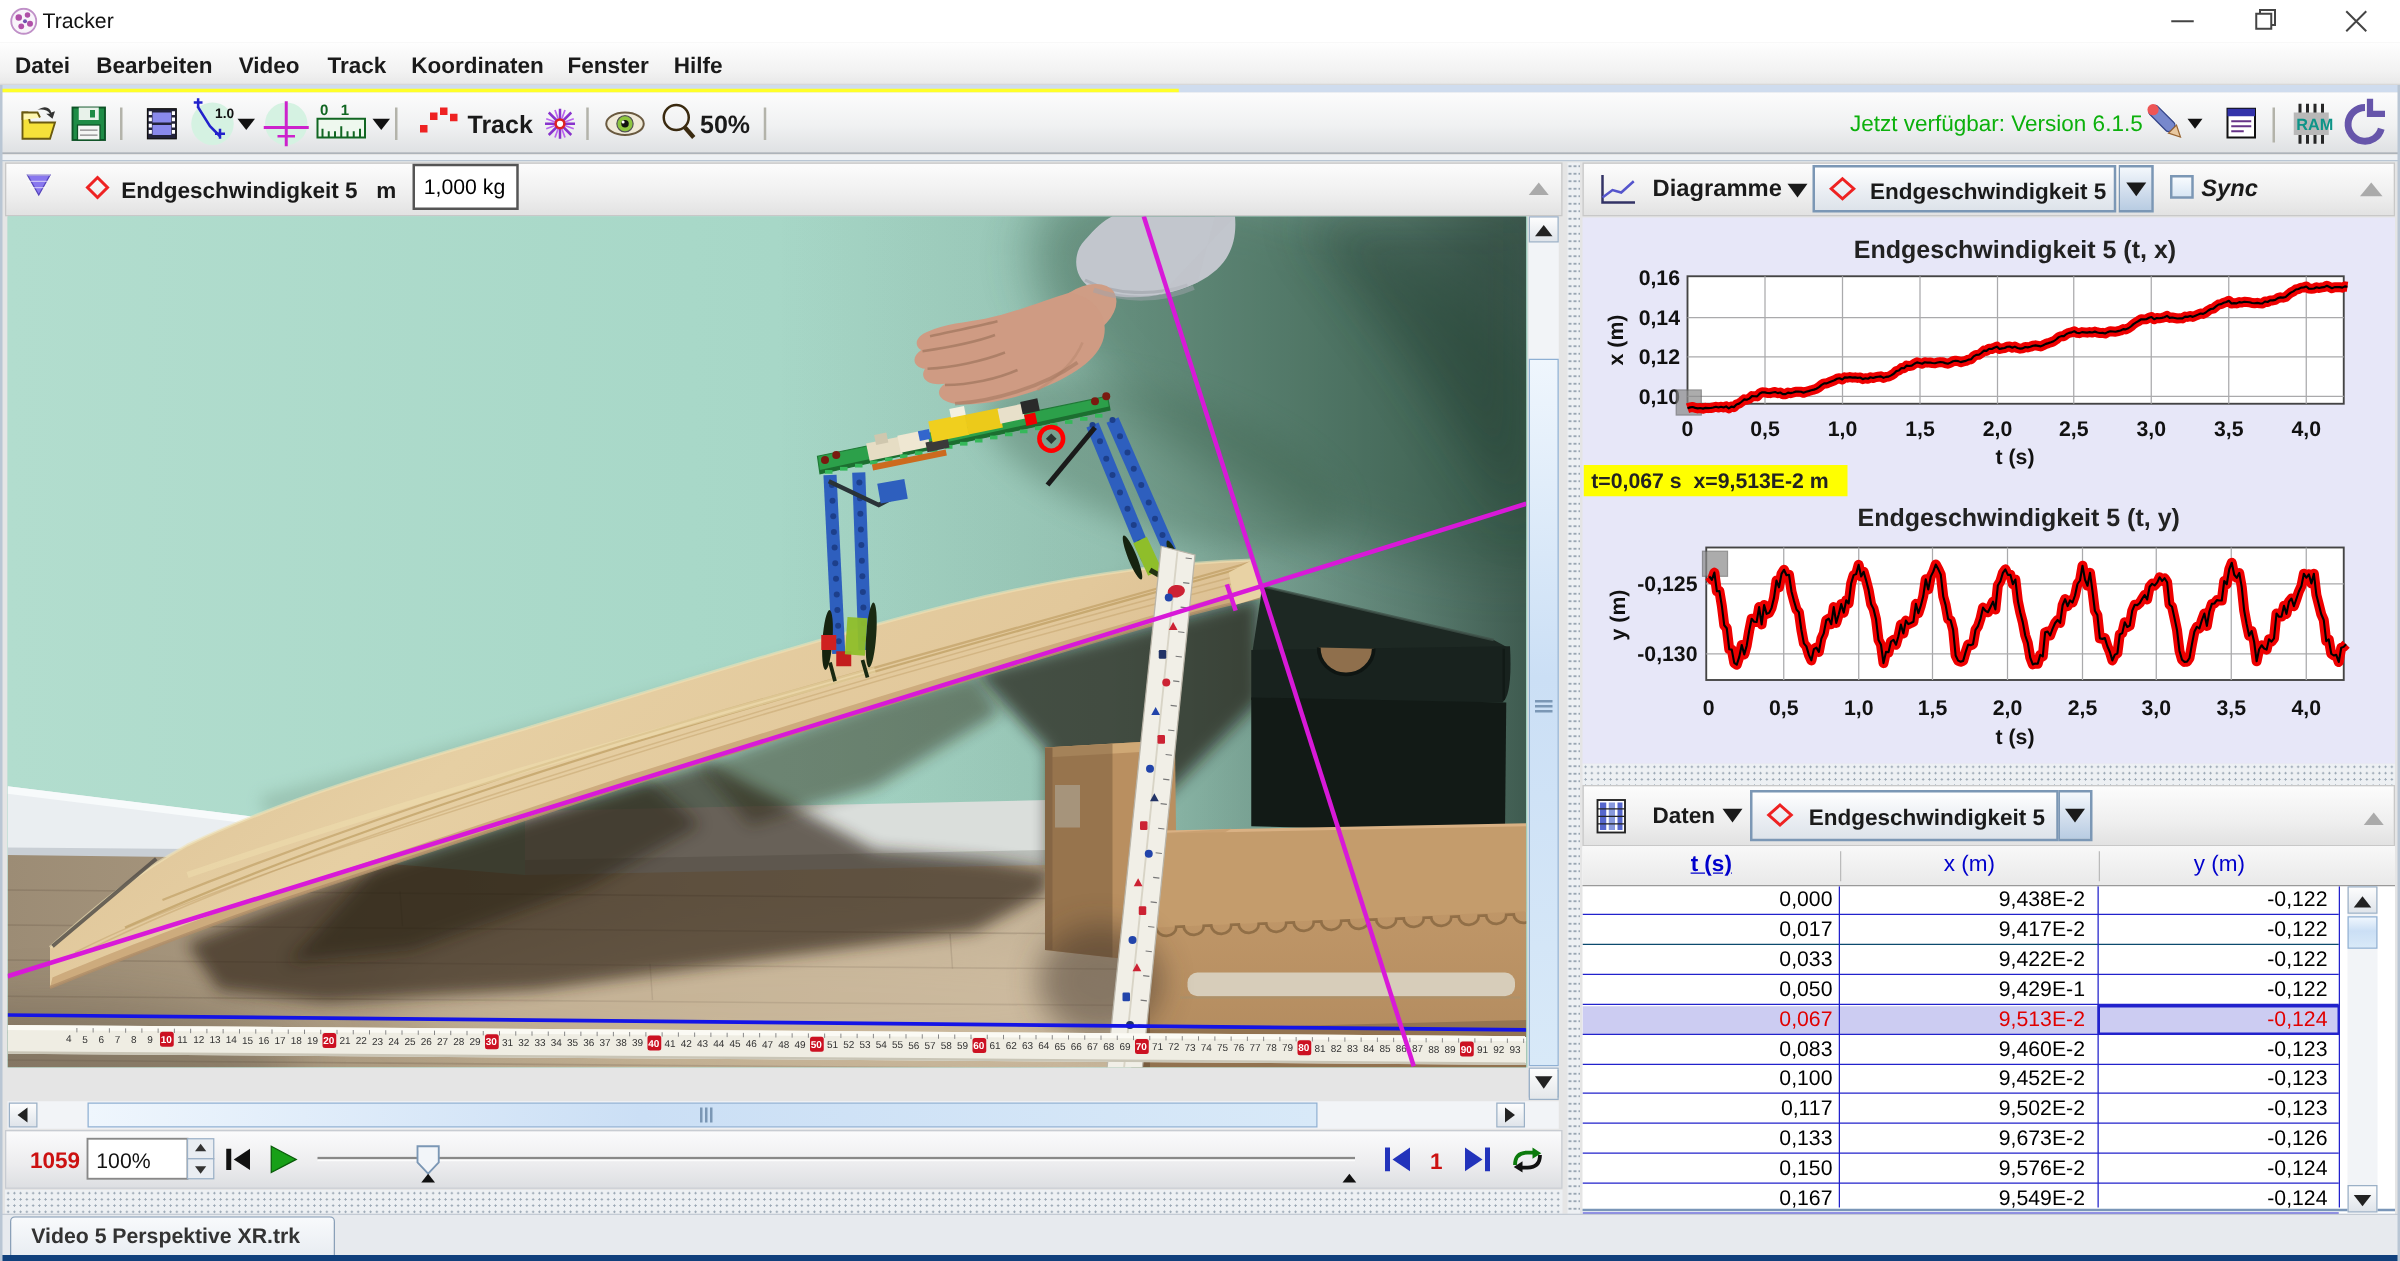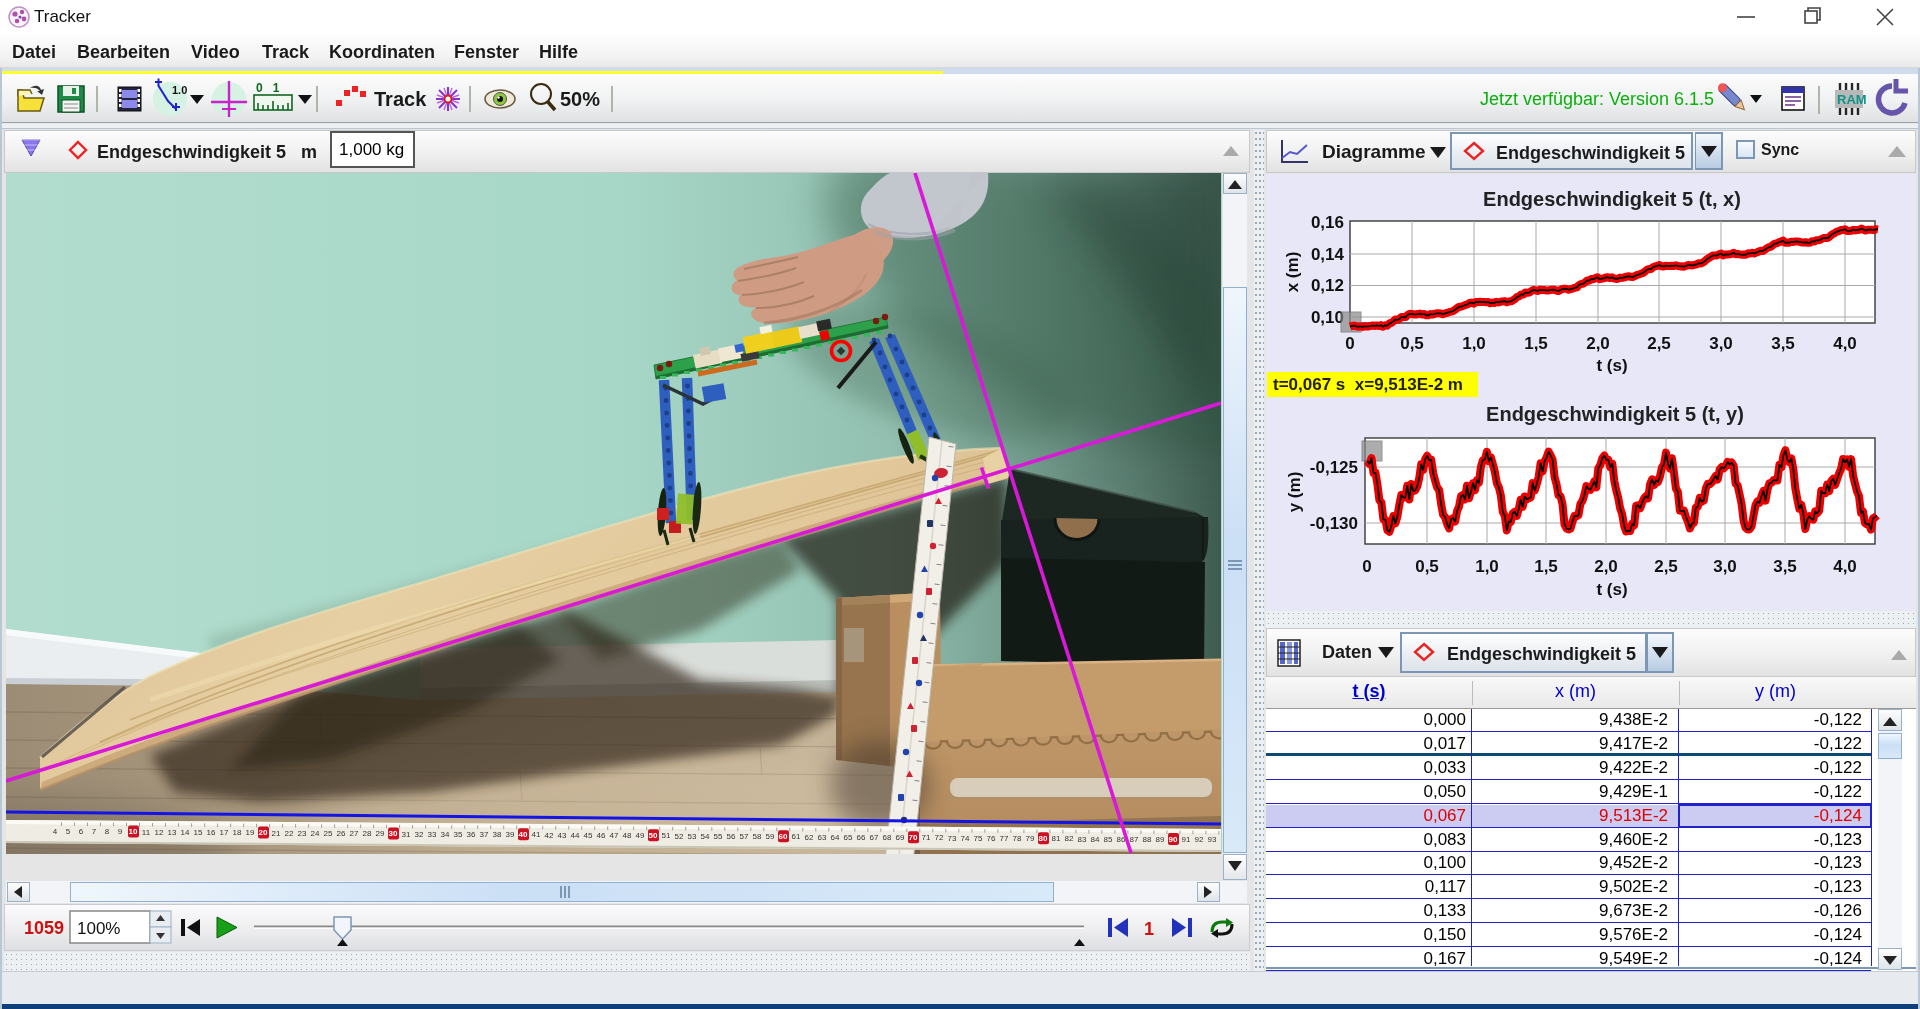--- a/index.html
+++ b/index.html
@@ -746,21 +746,21 @@
   <div class="abs btext" style="left:1322px;top:141px;font-size:19px;">Diagramme</div>
   <div class="abs darr" style="left:1430px;top:147px;"></div>
   <div class="abs combo" style="left:1450px;top:132px;width:243px;height:38px;"></div>
   <svg class="abs" style="left:1462px;top:141px" width="24" height="20" viewBox="0 0 24 20">
     <path d="M 12 2 L 21 10 L 12 18 L 3 10 Z" fill="none" stroke="#ee2222" stroke-width="2.4"></path>
   </svg>
   <div class="abs btext" style="left:1496px;top:143px;">Endgeschwindigkeit 5</div>
   <div class="abs comboarrow" style="left:1695px;top:132px;width:28px;height:38px;"></div>
   <div class="abs darr" style="left:1701px;top:146px;"></div>
   <div class="abs" style="left:1736px;top:140px;width:19px;height:19px;border:2px solid #7b97b5;background:linear-gradient(#f8fbfe,#d8e6f4);"></div>
-  <div class="abs btext" style="left:1761px;top:141px;font-size:16px;">Sync</div>
+  <div class="abs btext" style="left:1761px;top:141px;font-size:19px;font-style:italic;">Sync</div>
   <div class="abs" style="left:1888px;top:146px;width:0;height:0;border-left:9px solid transparent;border-right:9px solid transparent;border-bottom:11px solid #aaa;"></div>
 
   <div id="plots" class="abs"></div>
   <svg id="plotsvg" class="abs" style="left:1266px;top:174px" width="650" height="437" viewBox="1266 174 650 437">
 <rect x="1350" y="221" width="525" height="102" fill="#ffffff" stroke="#444" stroke-width="1.5"></rect>
 <path d="M 1412 221 V 323 M 1474 221 V 323 M 1536 221 V 323 M 1598 221 V 323 M 1659 221 V 323 M 1721 221 V 323 M 1783 221 V 323 M 1845 221 V 323 M 1350 254 H 1875 M 1350 285.5 H 1875 M 1350 317 H 1875" stroke="#aaaaac" stroke-width="1" fill="none"></path>
 <text x="1344" y="228" font-size="17" font-weight="bold" fill="#111" text-anchor="end">0,16</text>
 <text x="1344" y="260" font-size="17" font-weight="bold" fill="#111" text-anchor="end">0,14</text>
 <text x="1344" y="291" font-size="17" font-weight="bold" fill="#111" text-anchor="end">0,12</text>
 <text x="1344" y="323" font-size="17" font-weight="bold" fill="#111" text-anchor="end">0,10</text>
@@ -838,21 +838,21 @@
   <div class="th" style="left:1472px;top:681px;width:207px;">x (m)</div>
   <div class="th" style="left:1679px;top:681px;width:193px;">y (m)</div>
   <div class="abs" style="left:1472px;top:681px;width:1px;height:24px;background:#bbb;"></div>
   <div class="abs" style="left:1679px;top:681px;width:1px;height:24px;background:#bbb;"></div>
   <div id="tbody" class="abs" style="left:1266px;top:709px;width:612px;height:268px;overflow:hidden;">
 <div class="trow" style="top:0.0px;border-bottom:1px solid #2222cc;">
         <span class="tcell" style="left:0;width:200px;">0,000</span>
         <span class="tcell" style="left:206px;width:196px;">9,438E-2</span>
         <span class="tcell" style="left:413px;width:183px;">-0,122</span>
       </div>
-<div class="trow" style="top:23.9px;border-bottom:3px solid #0c4a6e;">
+<div class="trow" style="top:23.9px;border-bottom:1px solid #0c4a6e;">
         <span class="tcell" style="left:0;width:200px;">0,017</span>
         <span class="tcell" style="left:206px;width:196px;">9,417E-2</span>
         <span class="tcell" style="left:413px;width:183px;">-0,122</span>
       </div>
 <div class="trow" style="top:47.8px;border-bottom:1px solid #2222cc;">
         <span class="tcell" style="left:0;width:200px;">0,033</span>
         <span class="tcell" style="left:206px;width:196px;">9,422E-2</span>
         <span class="tcell" style="left:413px;width:183px;">-0,122</span>
       </div>
 <div class="trow" style="top:71.7px;border-bottom:1px solid #2222cc;">
@@ -904,17 +904,18 @@
   <div class="abs" style="left:1266px;top:967px;width:650px;height:2px;background:#7a96b8;"></div>
 
   <div class="abs sbtrack" style="left:1878px;top:709px;width:24px;height:261px;"></div>
   <div class="abs sbbtn" style="left:1878px;top:709px;width:24px;height:22px;"></div>
   <div class="abs" style="left:1883px;top:717px;width:0;height:0;border-left:7px solid transparent;border-right:7px solid transparent;border-bottom:9px solid #222;"></div>
   <div class="abs sbthumbh" style="left:1878px;top:733px;width:24px;height:26px;"></div>
   <div class="abs sbbtn" style="left:1878px;top:948px;width:24px;height:22px;"></div>
   <div class="abs" style="left:1883px;top:956px;width:0;height:0;border-left:7px solid transparent;border-right:7px solid transparent;border-top:9px solid #222;"></div>
 
   <div id="tabbar" class="abs"></div>
+  <div id="tab1" class="abs">Video 5 Perspektive XR.trk</div>
   <div id="navy" class="abs"></div>
 
   <div class="abs" style="left:0;top:68px;width:2px;height:941px;background:#b9c6d4;"></div>
   <div class="abs" style="left:1918px;top:68px;width:2px;height:941px;background:#b9c6d4;"></div>
 </div>
 
 </body></html>

